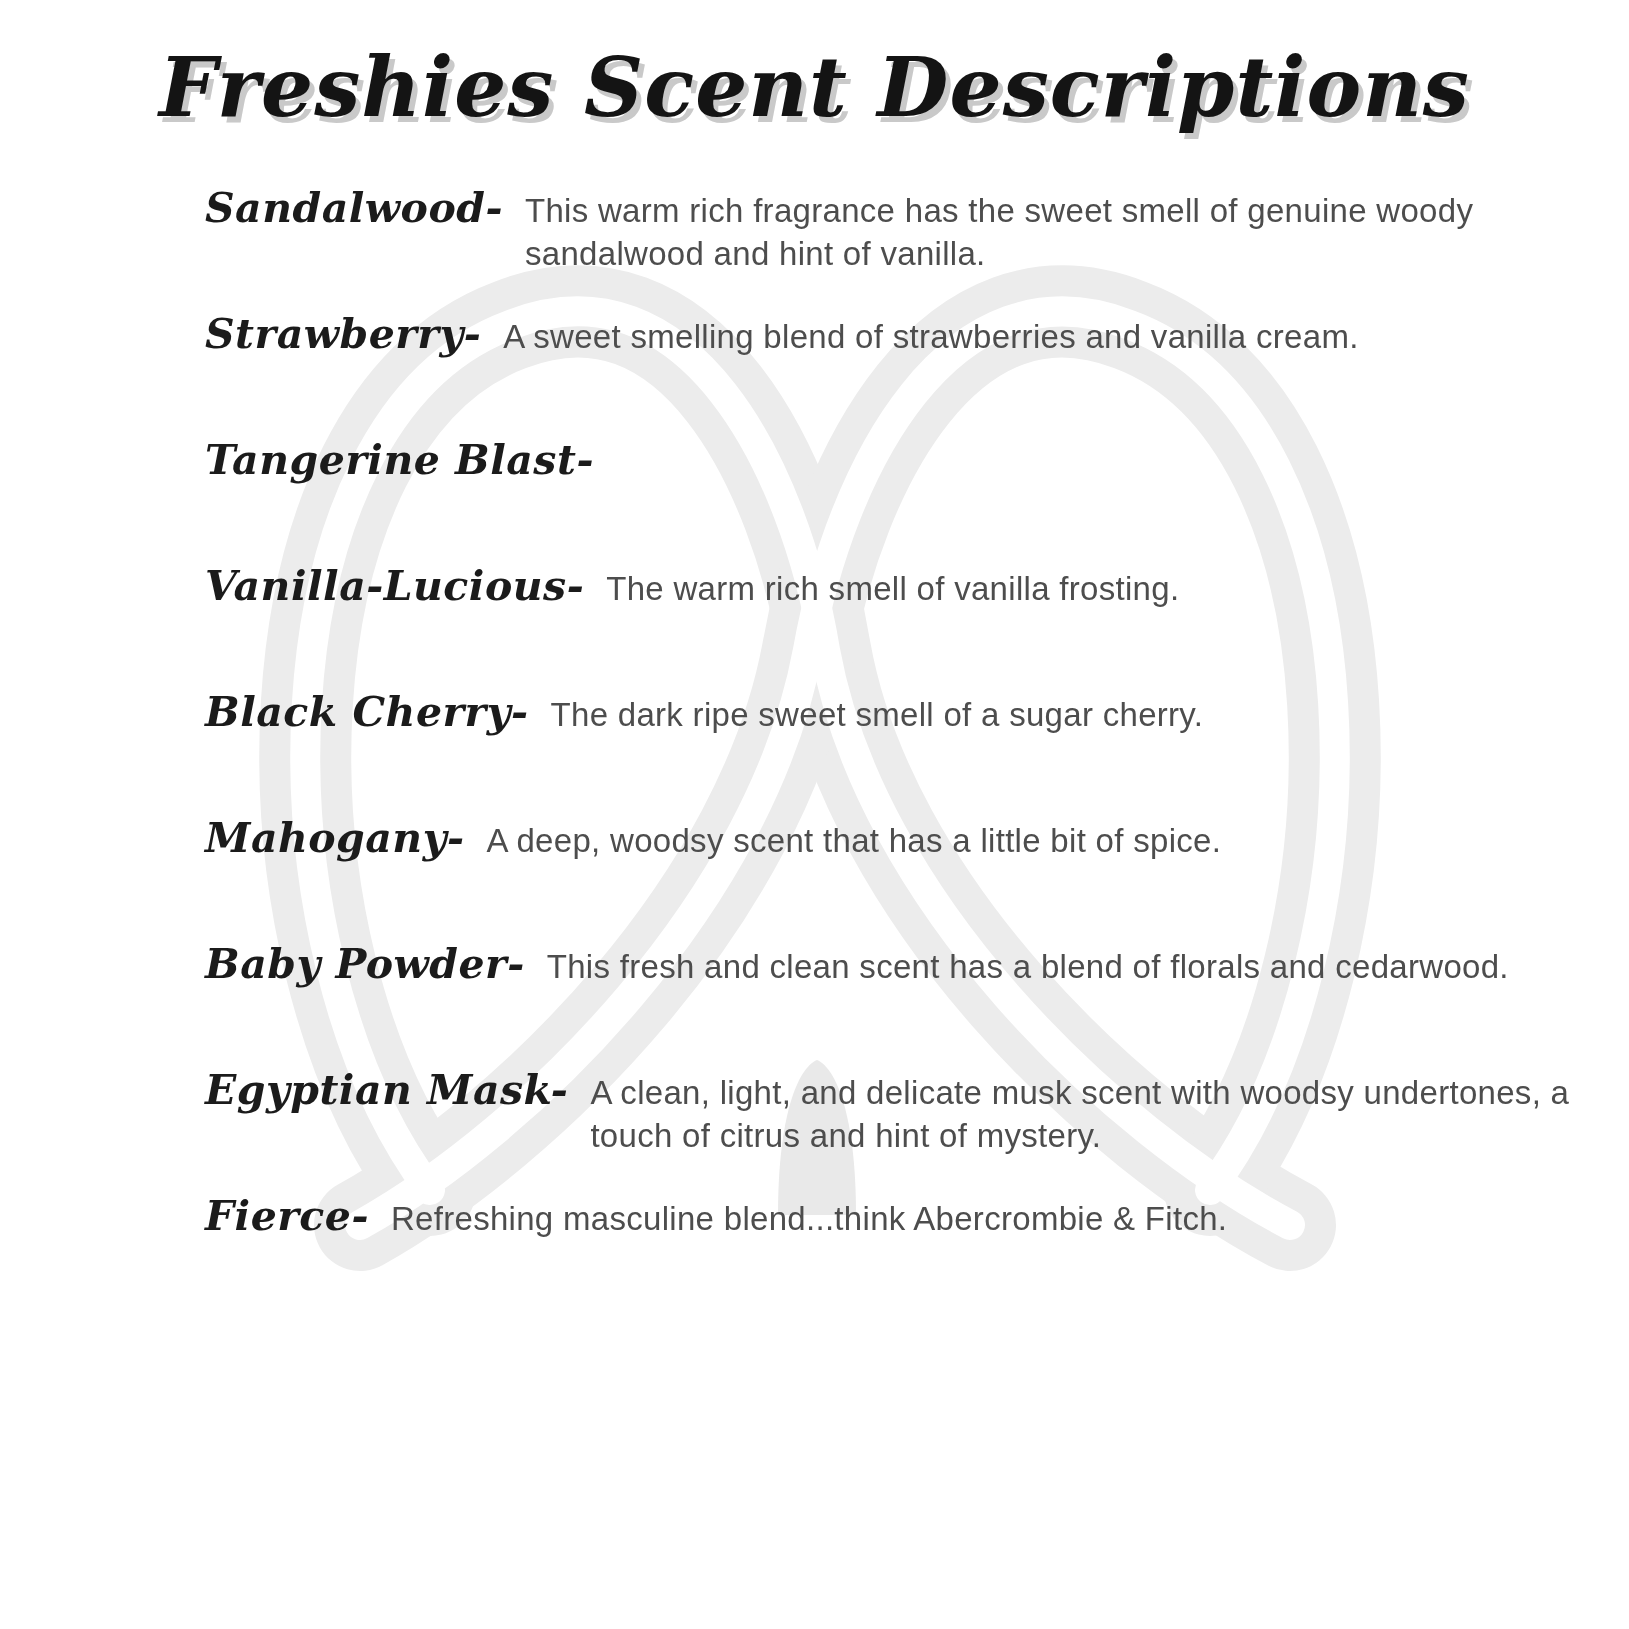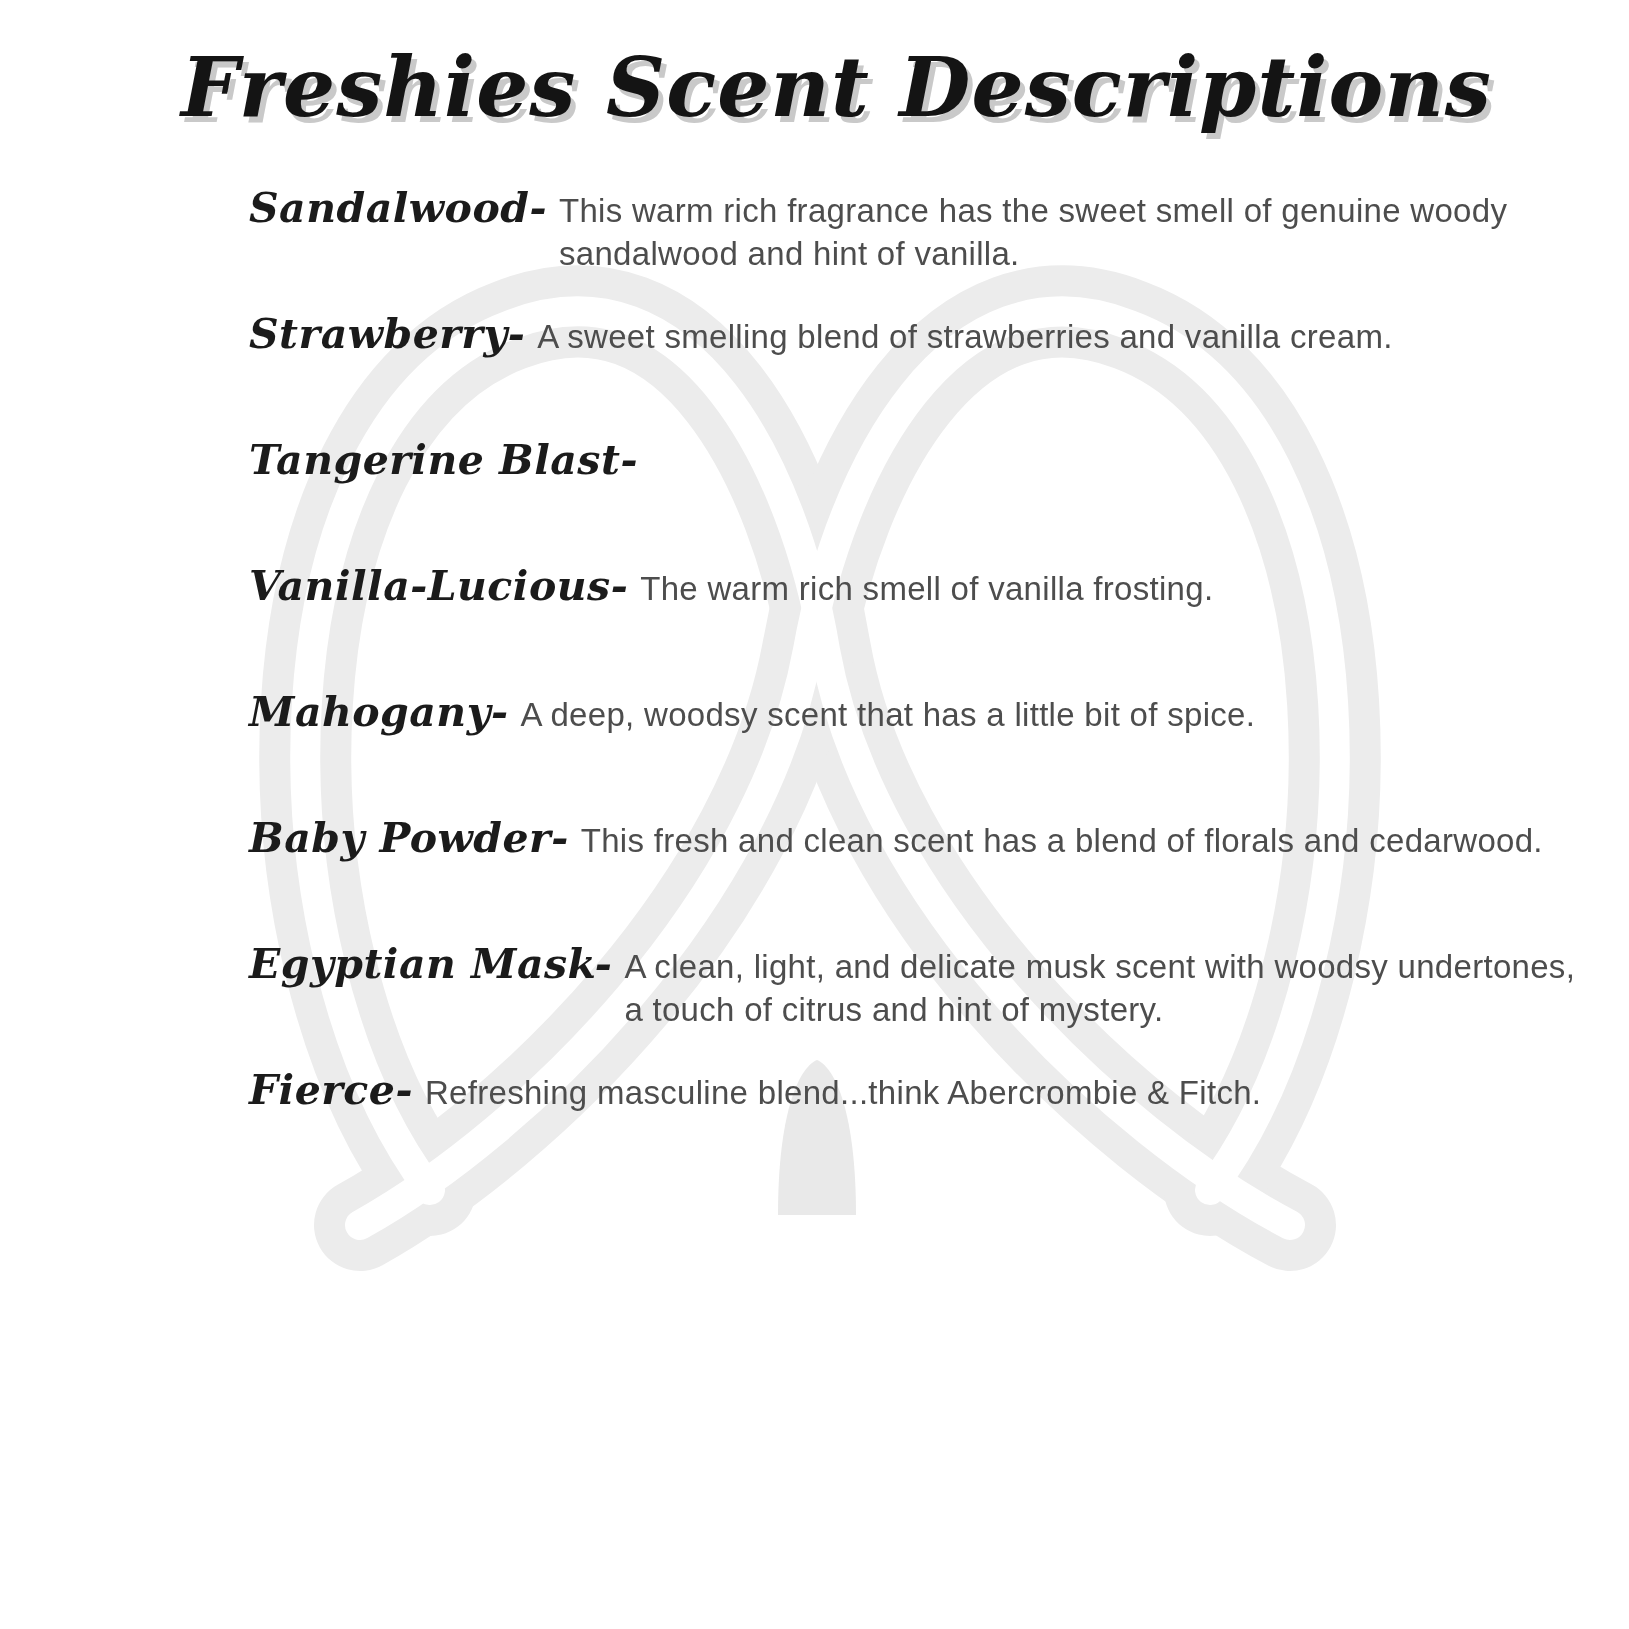--- a/index.html
+++ b/index.html
@@ -4,21 +4,20 @@
 <style>
   * { box-sizing: border-box; }
   html, body { margin: 0; padding: 0; background: #ffffff; }
   .page {
     position: relative;
     width: 1629px;
     height: 1629px;
     background: #ffffff;
     overflow: hidden;
     font-family: "Liberation Sans", sans-serif;
-    padding-left: 44px;
   }
   .watermark {
     position: absolute;
     left: 0; top: 0;
     width: 1629px; height: 1629px;
     pointer-events: none;
   }
   .content { position: relative; }
   .title {
     margin: 40px 20px 0 20px;
@@ -32,21 +31,21 @@
     color: #141414;
     text-shadow: 5px 6px 0 #c9c9c9;
     white-space: nowrap;
   }
   .entries {
     margin: 50px 30px 0 205px;
   }
   .entry {
     display: flex;
     align-items: baseline;
-    gap: 12px;
+    gap: 22px;
     height: 126px;
   }
   .scent-name {
     font-family: "DejaVu Serif", serif;
     font-style: italic;
     font-weight: 700;
     font-size: 41px;
     letter-spacing: 0.5px;
     color: #1b1b1b;
     white-space: nowrap;
@@ -94,20 +93,24 @@
 
       <div class="entry">
         <span class="scent-name">Tangerine Blast-</span>
       </div>
 
       <div class="entry">
         <span class="scent-name">Vanilla-Lucious-</span>
         <span class="scent-desc">The warm rich smell of vanilla frosting.</span>
       </div>
 
+      <div class="entry">
+        <span class="scent-name">Black Cherry-</span>
+        <span class="scent-desc">The dark ripe sweet smell of a sugar cherry.</span>
+      </div>
 
       <div class="entry">
         <span class="scent-name">Mahogany-</span>
         <span class="scent-desc">A deep, woodsy scent that has a little bit of spice.</span>
       </div>
 
       <div class="entry">
         <span class="scent-name">Baby Powder-</span>
         <span class="scent-desc">This fresh and clean scent has a blend of florals and cedarwood.</span>
       </div>

